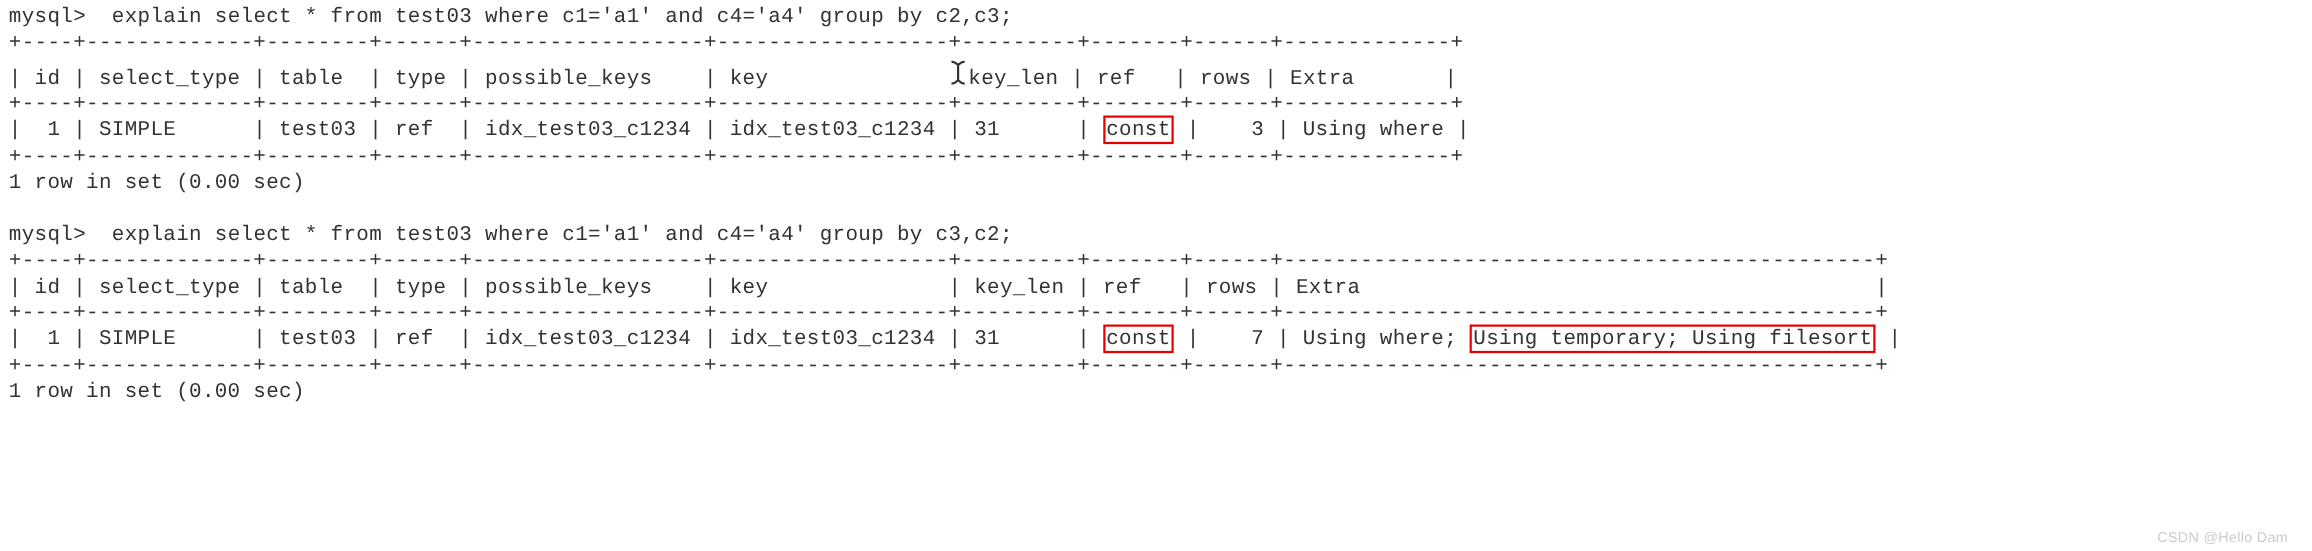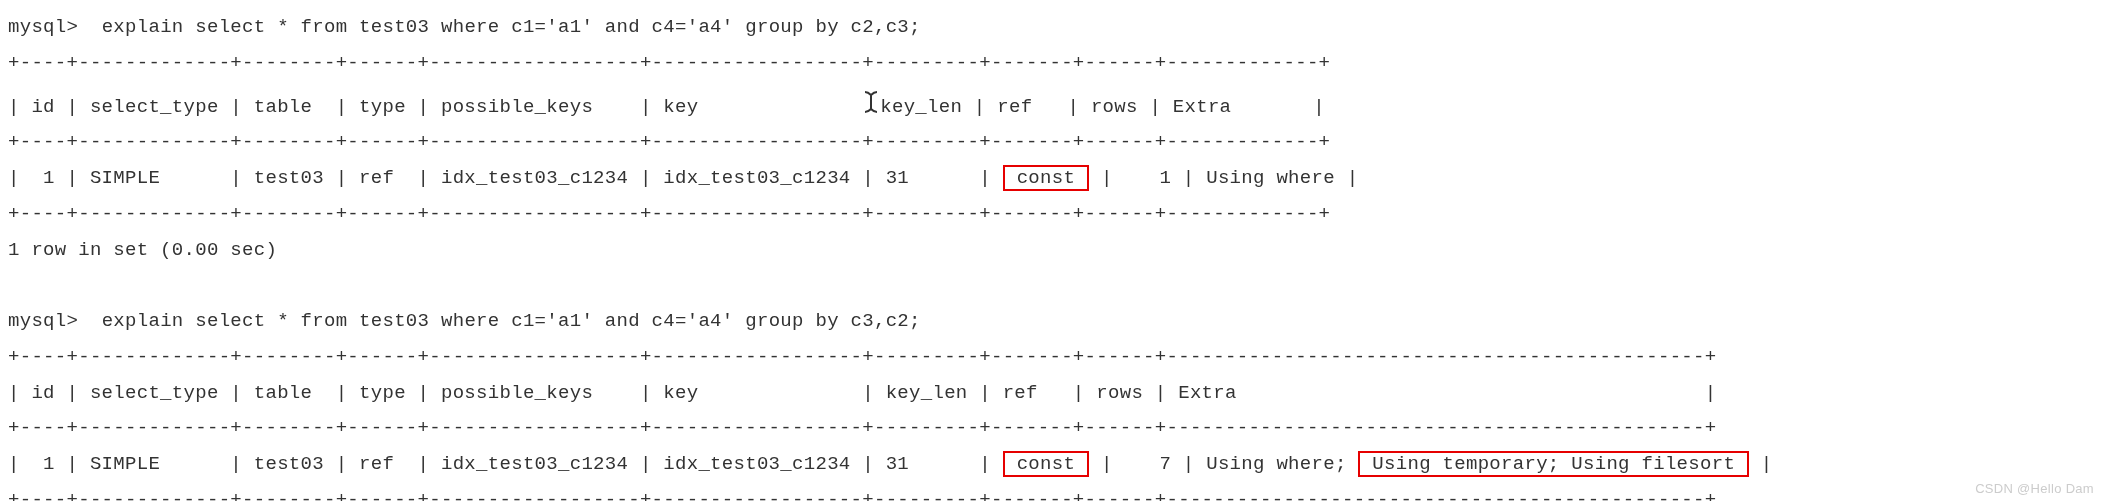--- a/index.html
+++ b/index.html
@@ -8,51 +8,50 @@
       background: #ffffff;
       color: #333333;
       margin: 0;
       padding: 4px 8px;
       white-space: nowrap;
       line-height: 1.25;
       letter-spacing: 0.3px;
     }
     .line {
       white-space: pre;
-      margin-top: 12px;
     }
     .redbox {
       border: 2px solid #e60000;
-      padding: 0px 12px;
+      padding: 0px 1px;
       display: inline;
     }
     .cursor {
       display: inline-block;
       position: relative;
       top: 2px;
     }
     .watermark {
       position: fixed;
       bottom: 4px;
-      right: 8px;
+      right: 22px;
       color: #cccccc;
       font-family: Arial, sans-serif;
       font-size: 13px;
     }
   </style>
 </head>
 <body>
 
 <div class="line"><span>mysql&gt;  </span><span>explain select * from test03 where c1='a1' and c4='a4' group by c2,c3;</span></div>
 <div class="line">+----+-------------+--------+------+------------------+------------------+---------+-------+------+-------------+</div>
 <div class="line">| id | select_type | table  | type | possible_keys    | key              <span class="cursor"><svg width="18" height="24" viewBox="0 0 18 24">
         <path d="M3 2 Q6 2 9 5 Q12 2 15 2 M9 5 L9 19 M3 22 Q6 22 9 19 Q12 22 15 22" stroke="#333" stroke-width="2" fill="none"></path>
       </svg></span>key_len | ref   | rows | Extra       |</div>
 <div class="line">+----+-------------+--------+------+------------------+------------------+---------+-------+------+-------------+</div>
-<div class="line"><span>|  1 | SIMPLE      | test03 | ref  | idx_test03_c1234 | idx_test03_c1234 | 31      | </span><span class="redbox">const</span><span> |    1 | Using where |</span></div>
+<div class="line"><span>|  1 | SIMPLE      | test03 | ref  | idx_test03_c1234 | idx_test03_c1234 | 31      | </span><span class="redbox">const</span><span> |    3 | Using where |</span></div>
 <div class="line">+----+-------------+--------+------+------------------+------------------+---------+-------+------+-------------+</div>
 <div class="line">1 row in set (0.00 sec)</div>
 <div class="line">&nbsp;</div>
 
 <div class="line"><span>mysql&gt;  </span><span>explain select * from test03 where c1='a1' and c4='a4' group by c3,c2;</span></div>
 <div class="line">+----+-------------+--------+------+------------------+------------------+---------+-------+------+----------------------------------------------+</div>
 <div class="line">| id | select_type | table  | type | possible_keys    | key              | key_len | ref   | rows | Extra                                        |</div>
 <div class="line">+----+-------------+--------+------+------------------+------------------+---------+-------+------+----------------------------------------------+</div>
 <div class="line"><span>|  1 | SIMPLE      | test03 | ref  | idx_test03_c1234 | idx_test03_c1234 | 31      | </span><span class="redbox">const</span><span> |    7 | Using where; </span><span class="redbox">Using temporary; Using filesort</span><span> |</span></div>
 <div class="line">+----+-------------+--------+------+------------------+------------------+---------+-------+------+----------------------------------------------+</div>

